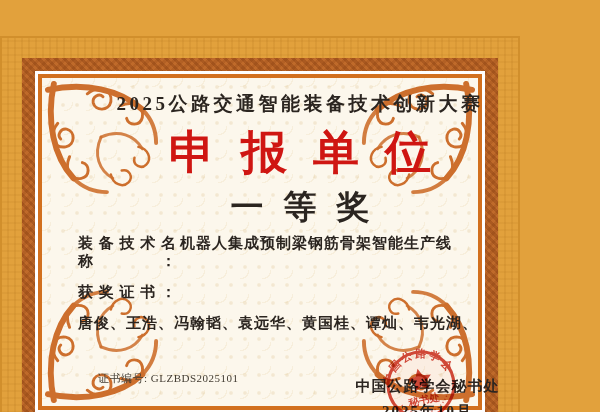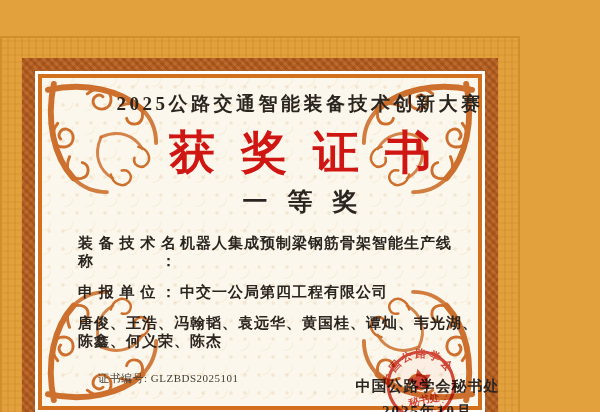--- a/index.html
+++ b/index.html
@@ -31,21 +31,21 @@
   .corner.tl { top:2px; left:2px; }
   .corner.tr { top:2px; right:2px; transform:rotate(90deg); }
   .corner.br { bottom:2px; right:2px; transform:rotate(180deg); }
   .corner.bl { bottom:2px; left:2px; transform:rotate(270deg); }
 
   
   .txt { position:absolute; left:0; width:600px; text-align:center; color:#2b2520; z-index:2; }
   .competition-title { top:55px; font-size:19px; font-weight:bold; letter-spacing:3.5px; }
   .award-title { top:86px; font-size:46px; font-weight:bold; color:#cf1612;
     letter-spacing:26px; text-indent:26px; }
-  .award-level { top:149px; font-size:25px; font-weight:bold; letter-spacing:20px; text-indent:20px; }
+  .award-level { top:149px; font-size:33px; font-weight:bold; letter-spacing:20px; text-indent:20px; }
 
   .fields { position:absolute; left:78px; top:198px; width:460px; z-index:2; }
   .field-row { display:flex; align-items:flex-start; margin-bottom:13px;
     font-size:15px; font-weight:bold; color:#2b2520; line-height:1.2; }
   .field-label { display:inline-block; width:98px; text-align:justify; text-align-last:justify;
     flex:0 0 98px; margin-right:4px; }
   .field-value { flex:1; letter-spacing:1px; }
   .field-value .vline { display:block; }
 
   .serial { position:absolute; left:98px; top:335px; font-size:11px; font-weight:400;
@@ -100,36 +100,34 @@
       </svg>
     <svg class="corner br">
         <use href="#flourish"></use>
       </svg>
     <svg class="corner bl">
         <use href="#flourish"></use>
       </svg>
   </div>
 
   <div class="txt competition-title">2025公路交通智能装备技术创新大赛</div>
-  <div class="txt award-title">获奖证书</div>
+  <div class="txt award-title">申报单位</div>
   <div class="txt award-level">一等奖</div>
 
   <div class="fields">
     <div class="field-row">
       <span class="field-label">装备技术名称：</span>
       <span class="field-value">机器人集成预制梁钢筋骨架智能生产线</span>
     </div>
     <div class="field-row">
-      <span class="field-label">申报单位：</span>
-      <span class="field-value">中交一公局第四工程有限公司</span>
+      <span class="field-label">获奖证书：</span>
     </div>
     <div class="field-row">
       <span class="field-value">
         <span class="vline">唐俊、王浩、冯翰韬、袁远华、黄国桂、谭灿、韦光湖、</span>
-        <span class="vline">陈鑫、何义荣、陈杰</span>
       </span>
     </div>
   </div>
 
   <div class="serial">
     <span>证书编号:</span>
     <span>GLZBDS2025101</span>
   </div>
 
   <div class="issuer-block">

